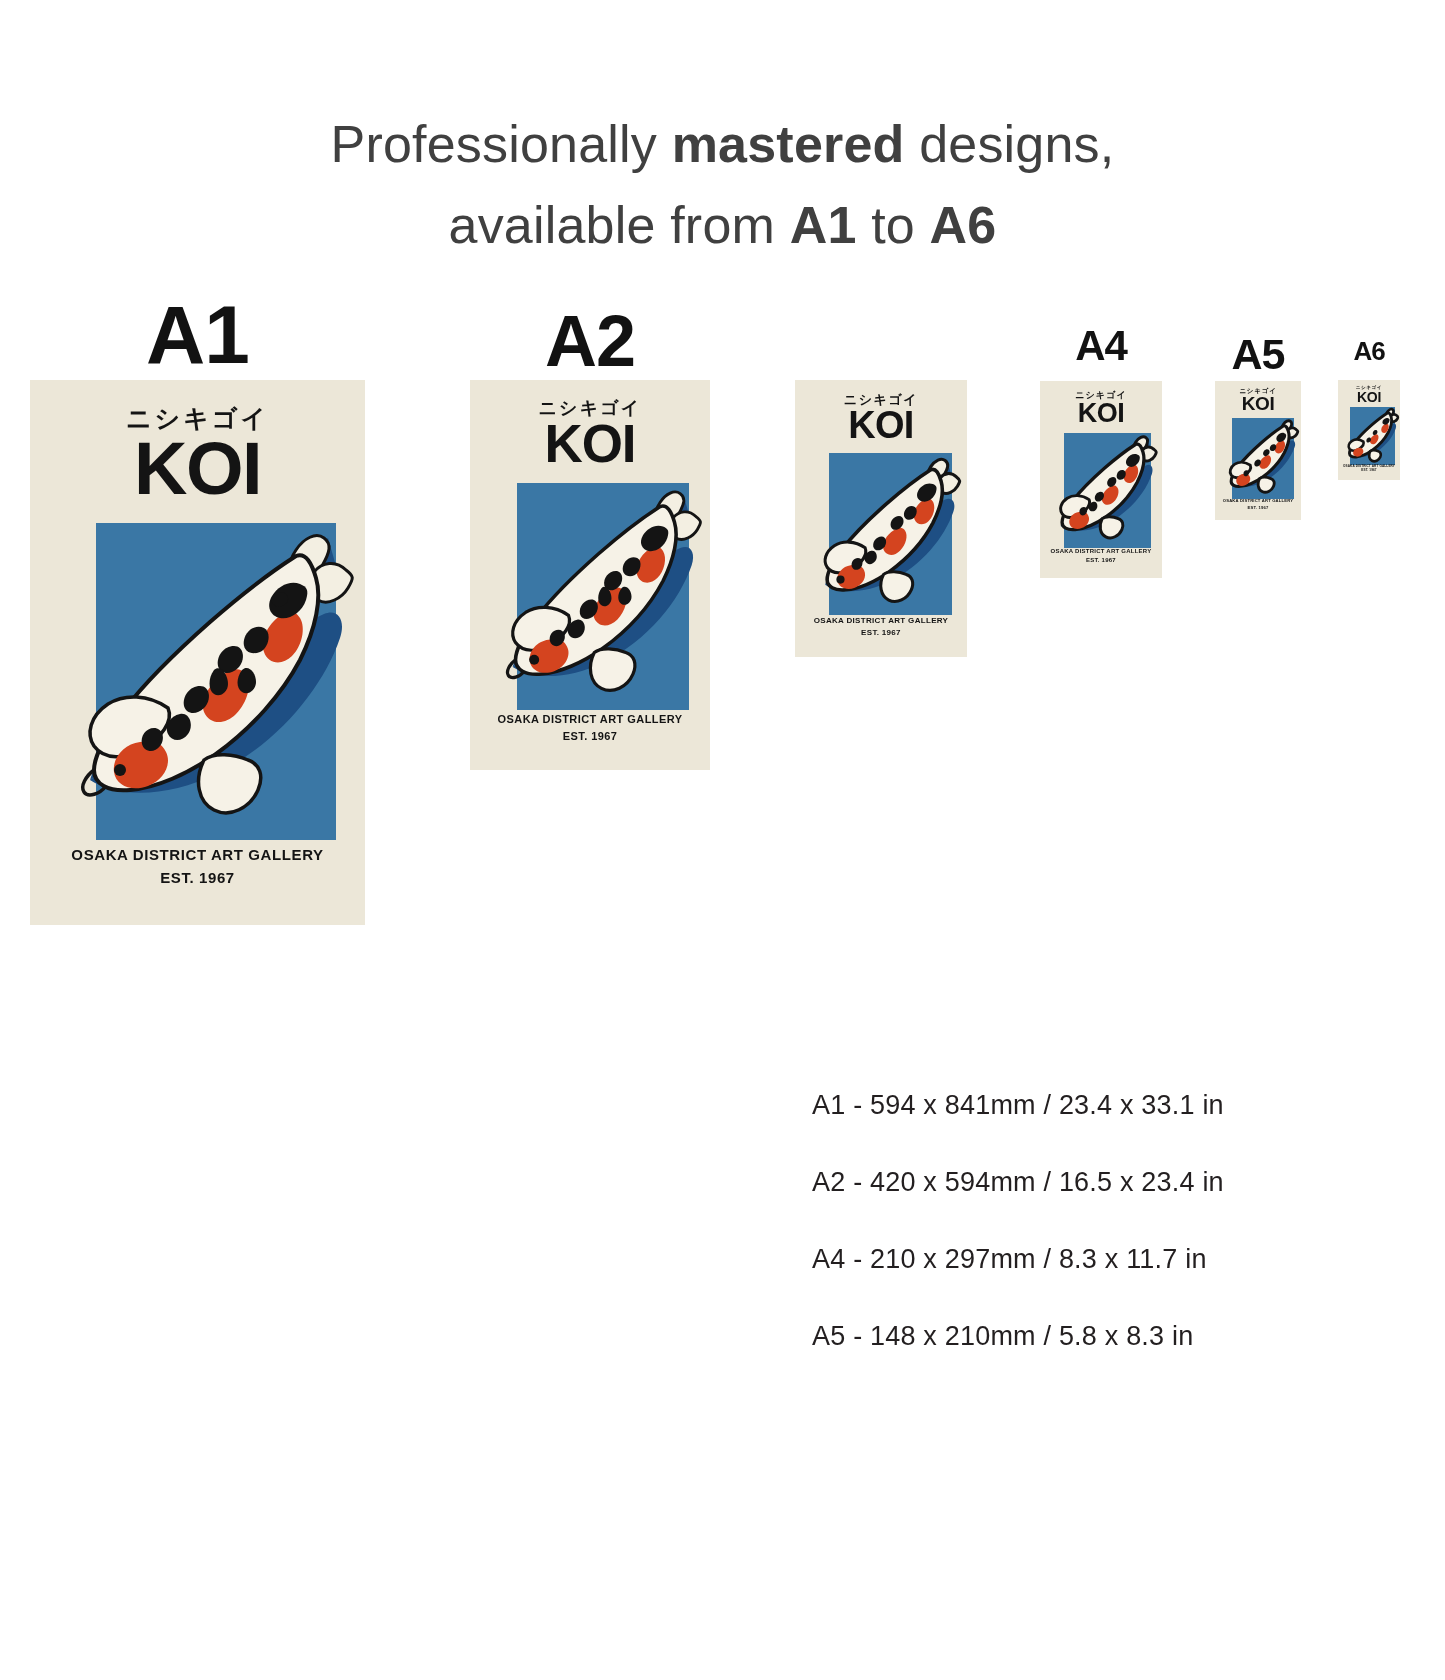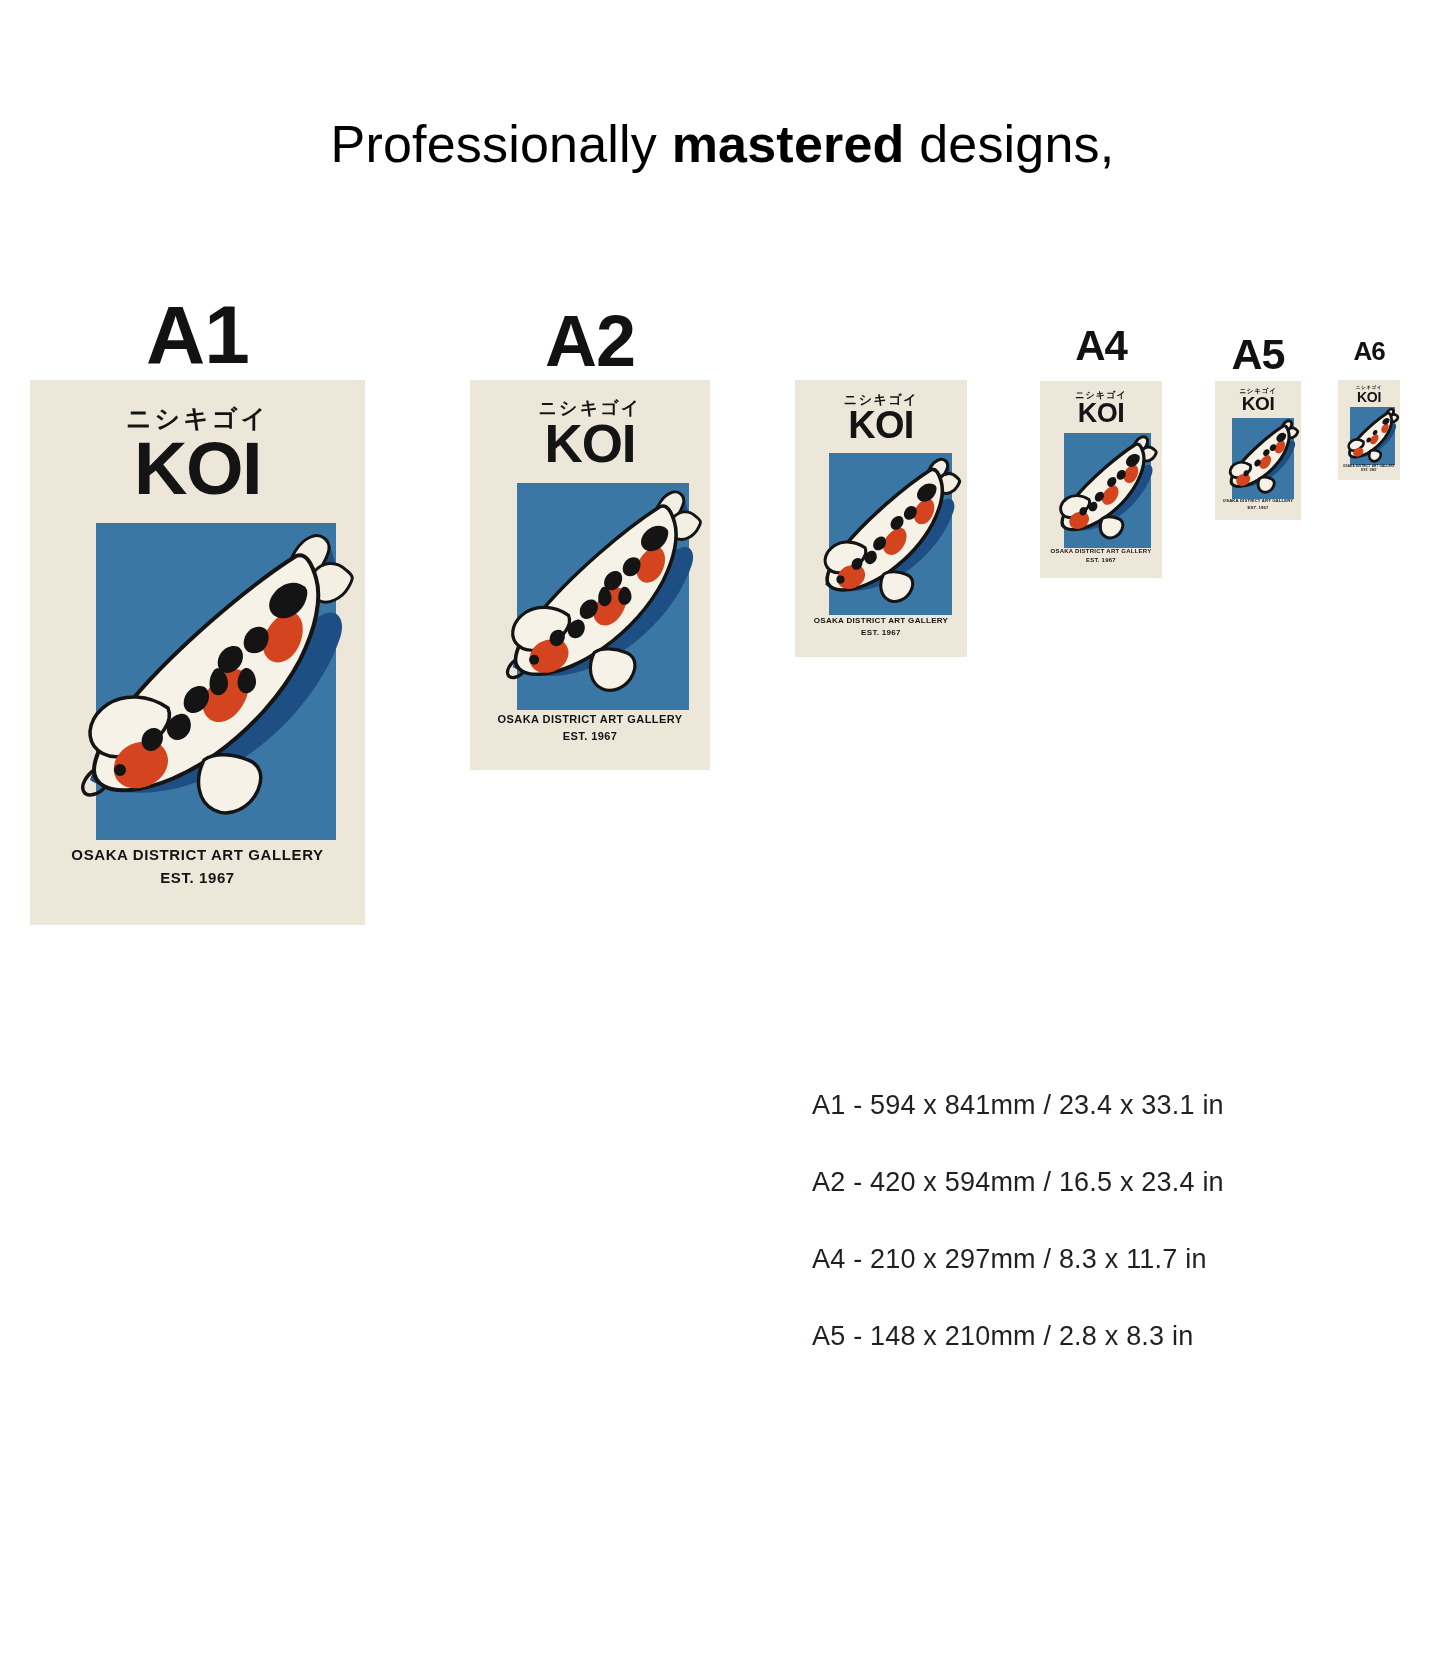--- a/index.html
+++ b/index.html
@@ -20,21 +20,21 @@
   .headline {
     position: absolute;
     top: 104px;
     left: 0;
     width: 1445px;
     text-align: center;
     font-size: 52px;
     line-height: 1.55;
     font-weight: 400;
     letter-spacing: 0.2px;
-    color: #000000;
+    color: #404040;
   }
   .headline b { font-weight: 700; }
 
   
   .poster-row {
     position: absolute;
     top: 380px;
     left: 0;
     width: 1445px;
     height: 640px;
@@ -110,20 +110,23 @@
     white-space: nowrap;
     letter-spacing: 0.2px;
   }
 </style>
 </head>
 <body>
 
 <div class="headline">
   <div>
     <span>Professionally </span><b>mastered</b><span> designs,</span>
+  </div>
+  <div>
+    <span>available from </span><b>A1</b><span> to </span><b>A6</b>
   </div>
 </div>
 
 <div class="poster-row">
 
   <div class="poster-group" style="left:30px; width:335px; height:640px;">
     <div class="size-label" style="top:-92px; font-size:82px;">A1</div>
     <div class="poster" style="width:335px; height:545px;">
       <div class="kanji" style="top:22px; font-size:25px;">ニシキゴイ</div>
       <div class="koi-word" style="top:52px; font-size:74px;">KOI</div>
@@ -336,14 +339,14 @@
       </div>
     </div>
   </div>
 
 </div>
 
 <div class="dims">
   <div class="dim-row">A1 - 594 x 841mm  /  23.4 x 33.1 in</div>
   <div class="dim-row">A2  - 420 x 594mm  /  16.5 x 23.4 in</div>
   <div class="dim-row">A4  - 210 x 297mm  /  8.3 x 11.7 in</div>
-  <div class="dim-row">A5 - 148 x 210mm  /  2.8 x 8.3 in</div>
+  <div class="dim-row">A5 - 148 x 210mm  /  5.8 x 8.3 in</div>
 </div>
 
 </body></html>

